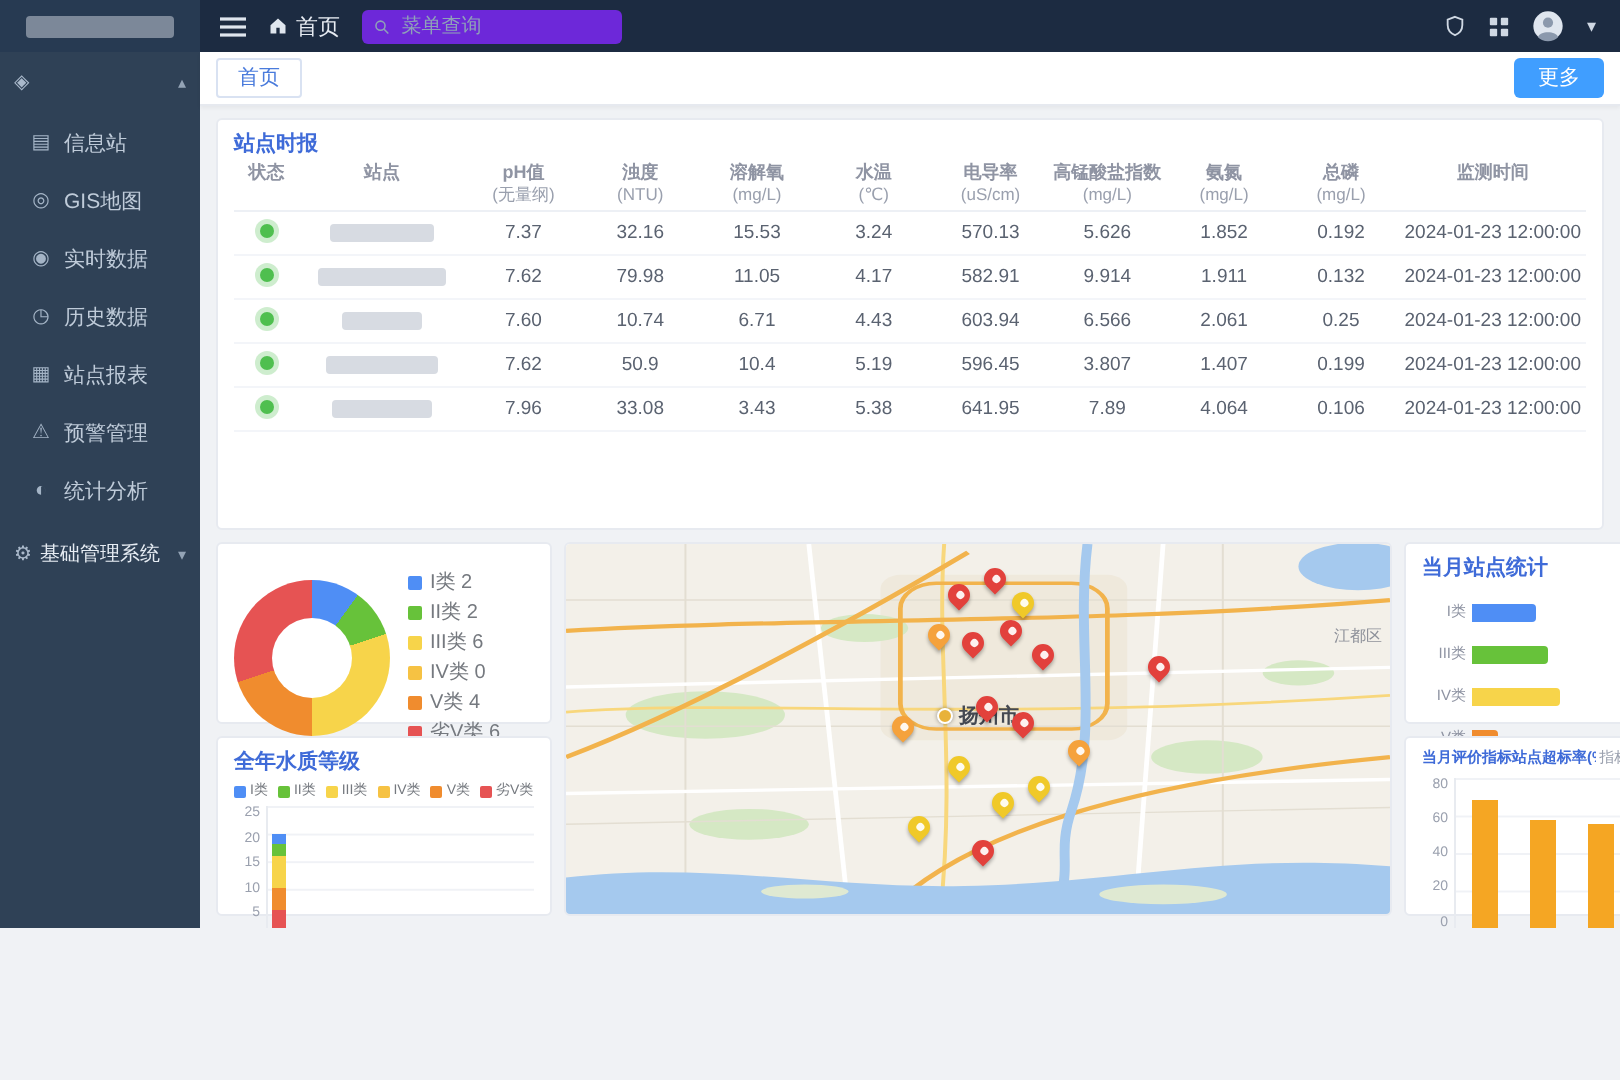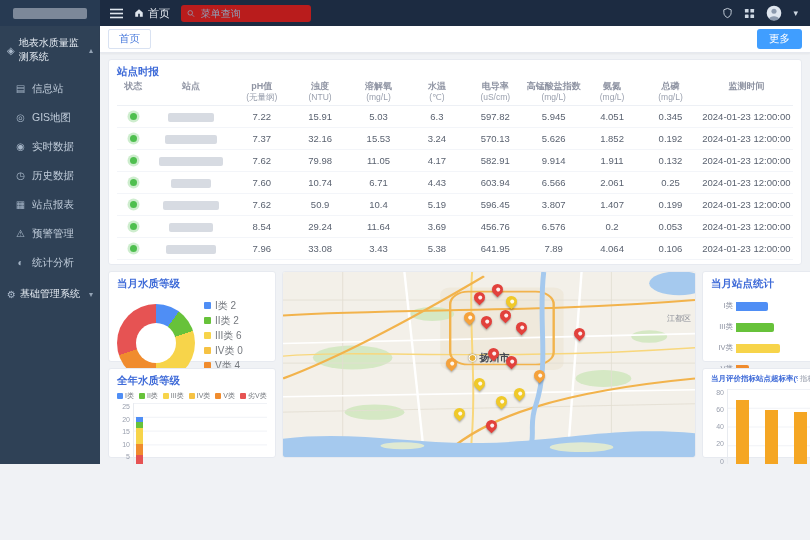--- a/index.html
+++ b/index.html
@@ -7,21 +7,21 @@
   .app{position:relative;width:810px;height:464px;}
 
   
   header{position:absolute;left:0;top:0;width:810px;height:26px;background:#1c2b41;
     display:flex;align-items:center;z-index:9;}
   .logo-area{flex:0 0 100px;height:26px;background:#273a52;display:flex;align-items:center;justify-content:center;}
   .logo-redact{width:74px;height:11px;background:#8c97a6;border-radius:2px;opacity:.85;}
   .hdr-left{display:flex;align-items:center;gap:11px;padding-left:10px;flex:1;}
   .icon-btn{display:flex;align-items:center;cursor:pointer;}
   .crumb{color:#e6ebf2;font-size:11px;display:flex;align-items:center;gap:4px;cursor:pointer;}
-  .search{display:flex;align-items:center;gap:4px;background:#b91c1c;border-radius:3px;height:17px;padding:0 6px;width:118px;}
+  .search{display:flex;align-items:center;gap:4px;background:#6d28d9;border-radius:3px;height:17px;padding:0 6px;width:118px;}
   .search input{background:transparent;border:none;outline:none;color:#dfe6ee;font-size:10px;width:100%;}
   .search input::placeholder{color:#8fa1b8;}
   .hdr-right{display:flex;align-items:center;gap:11px;padding-right:12px;}
   .caret{color:#cfd8e3;font-size:9px;line-height:1;}
 
   
   aside{position:absolute;left:0;top:26px;width:100px;bottom:0;background:#2f4156;color:#c7d2e0;}
   .menu-group{display:flex;align-items:center;gap:4px;padding:10px 7px;font-size:10px;color:#e6ecf3;cursor:pointer;}
   .menu-group .mi{color:#aab9cb;font-size:10px;}
   .g-caret{margin-left:auto;font-size:8px;color:#93a3b5;}
@@ -157,21 +157,20 @@
             <path d="M4.5 20.5 C5.5 15.5 18.5 15.5 19.5 20.5 A11 11 0 0 1 4.5 20.5 Z" fill="#8b99ad"></path>
           </svg>
       </span>
       <span class="caret">▾</span>
     </div>
   </header>
 
   <aside>
     <div class="menu-group">
       <span class="mi">◈</span>
-      <span>地表水质量监测系统</span>
       <span class="g-caret">▴</span>
     </div>
     <nav id="side-items">
         <div class="side-item">
           <span class="mi">▤</span>
           <span>信息站</span>
         </div>
         <div class="side-item">
           <span class="mi">◎</span>
           <span>GIS地图</span>
@@ -257,33 +256,20 @@
                   <div class="cname">总磷</div>
                   <div class="cunit">(mg/L)</div>
                 </th>
                 <th style="width: 13.5%;">
                   <div class="cname">监测时间</div>
                   <div class="cunit">&nbsp;</div>
                 </th>
               </tr>
             </thead>
             <tbody>
-              <tr>
-                <td><span class="dot"></span></td>
-                <td><span class="redact" style="width: 46px;"></span></td>
-                <td>7.22</td>
-                <td>15.91</td>
-                <td>5.03</td>
-                <td>6.3</td>
-                <td>597.82</td>
-                <td>5.945</td>
-                <td>4.051</td>
-                <td>0.345</td>
-                <td>2024-01-23 12:00:00</td>
-              </tr>
               <tr>
                 <td><span class="dot"></span></td>
                 <td><span class="redact" style="width: 52px;"></span></td>
                 <td>7.37</td>
                 <td>32.16</td>
                 <td>15.53</td>
                 <td>3.24</td>
                 <td>570.13</td>
                 <td>5.626</td>
                 <td>1.852</td>
@@ -324,53 +310,39 @@
                 <td>10.4</td>
                 <td>5.19</td>
                 <td>596.45</td>
                 <td>3.807</td>
                 <td>1.407</td>
                 <td>0.199</td>
                 <td>2024-01-23 12:00:00</td>
               </tr>
               <tr>
                 <td><span class="dot"></span></td>
-                <td><span class="redact" style="width: 44px;"></span></td>
-                <td>8.54</td>
-                <td>29.24</td>
-                <td>11.64</td>
-                <td>3.69</td>
-                <td>456.76</td>
-                <td>6.576</td>
-                <td>0.2</td>
-                <td>0.053</td>
-                <td>2024-01-23 12:00:00</td>
-              </tr>
-              <tr>
-                <td><span class="dot"></span></td>
                 <td><span class="redact" style="width: 50px;"></span></td>
                 <td>7.96</td>
                 <td>33.08</td>
                 <td>3.43</td>
                 <td>5.38</td>
                 <td>641.95</td>
                 <td>7.89</td>
                 <td>4.064</td>
                 <td>0.106</td>
                 <td>2024-01-23 12:00:00</td>
               </tr>
             </tbody>
           </table>
       </section>
 
       <div class="bottom-grid">
 
         <div class="colv">
           <section class="panel">
-            <div class="ptitle">当月水质等级</div>
             <div class="donut-wrap">
               <div id="donut" style="background: conic-gradient(rgb(79, 142, 245) 0deg, rgb(79, 142, 245) 36deg, rgb(103, 194, 58) 36deg, rgb(103, 194, 58) 72deg, rgb(247, 212, 74) 72deg, rgb(247, 212, 74) 180deg, rgb(240, 140, 46) 180deg, rgb(240, 140, 46) 252deg, rgb(230, 83, 83) 252deg, rgb(230, 83, 83) 360deg);">
                   <div class="hole"></div>
                 </div>
               <div id="donut-legend">
                   <div class="lg-item">
                     <span class="lg-sw" style="background: rgb(79, 142, 245);"></span>
                     <span>I类 2</span>
                   </div>
                   <div class="lg-item">

